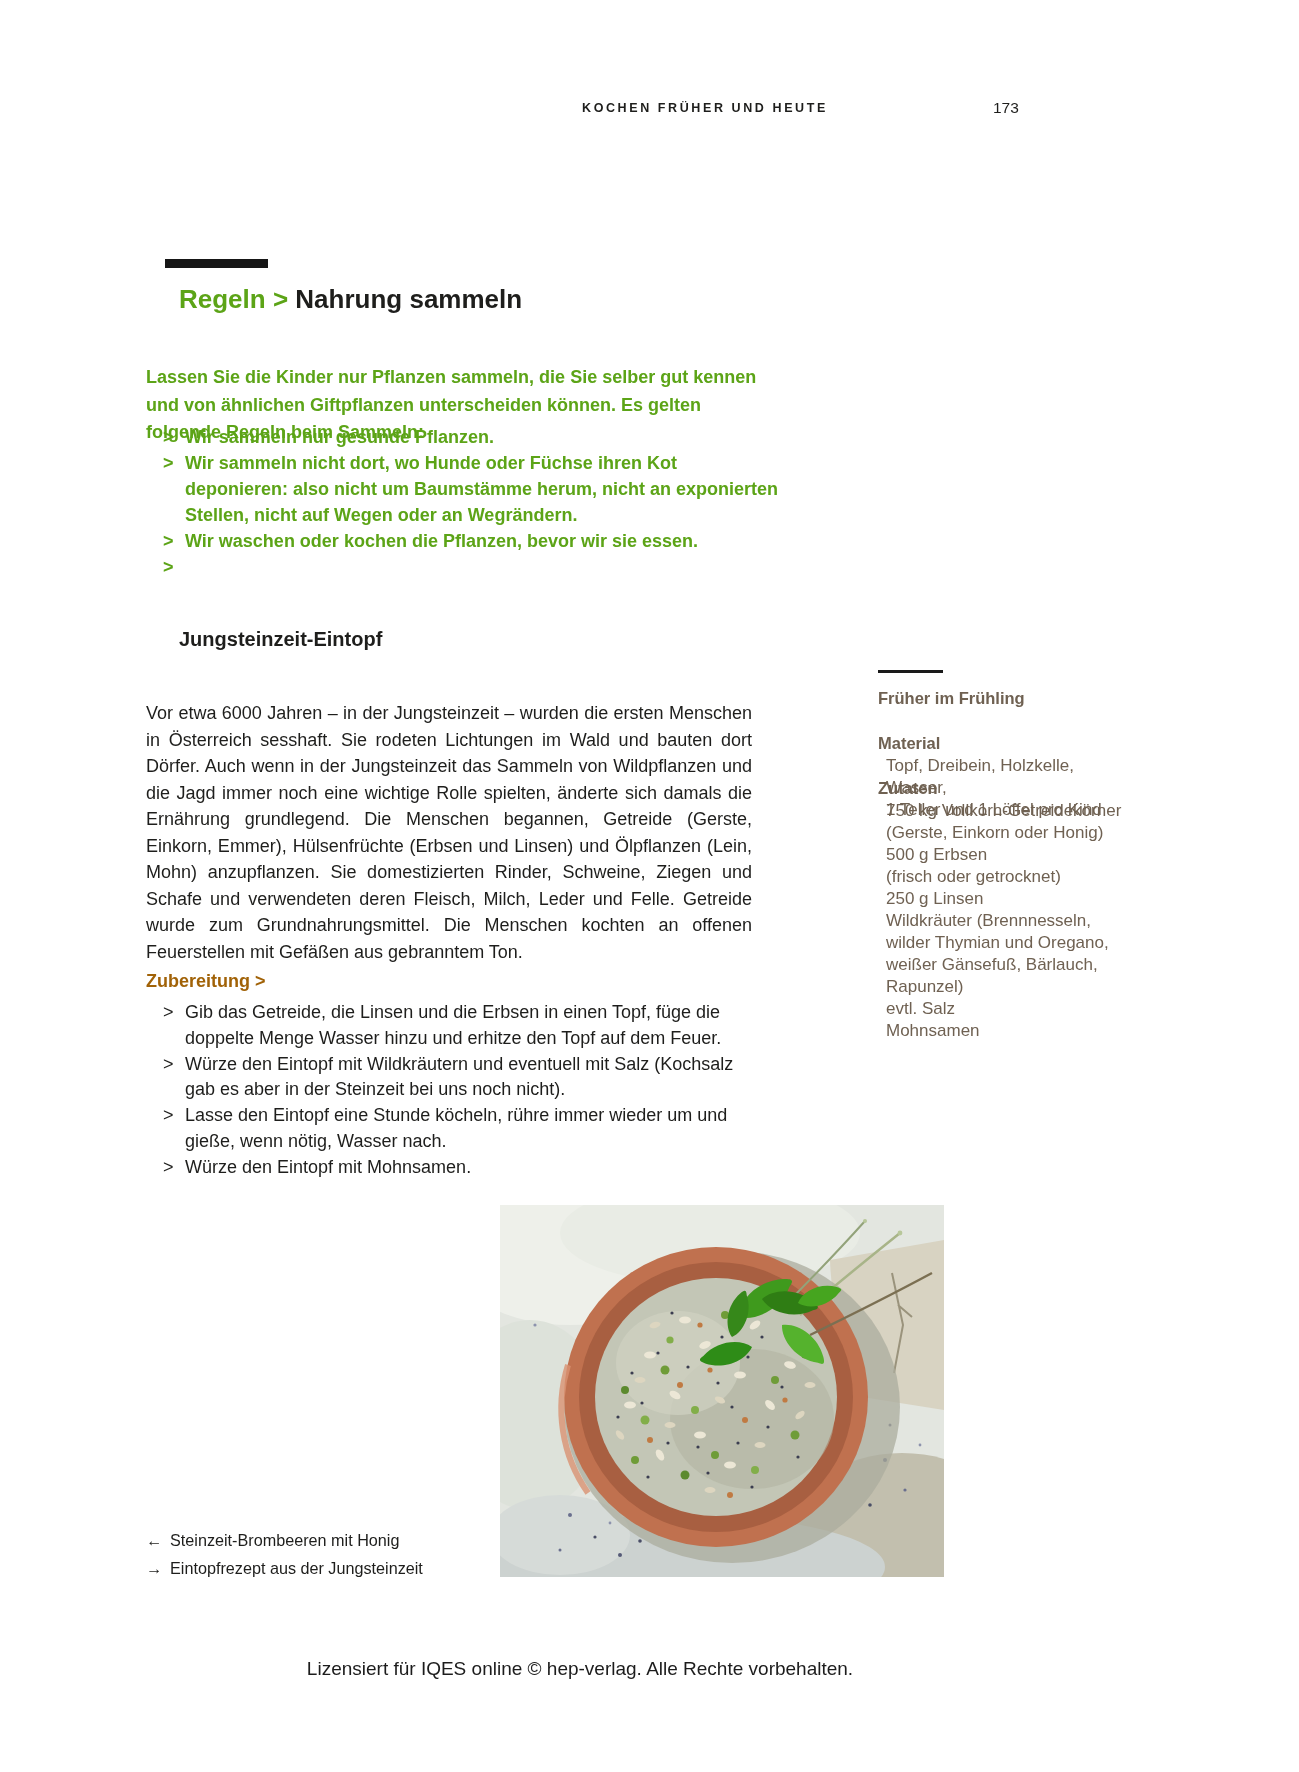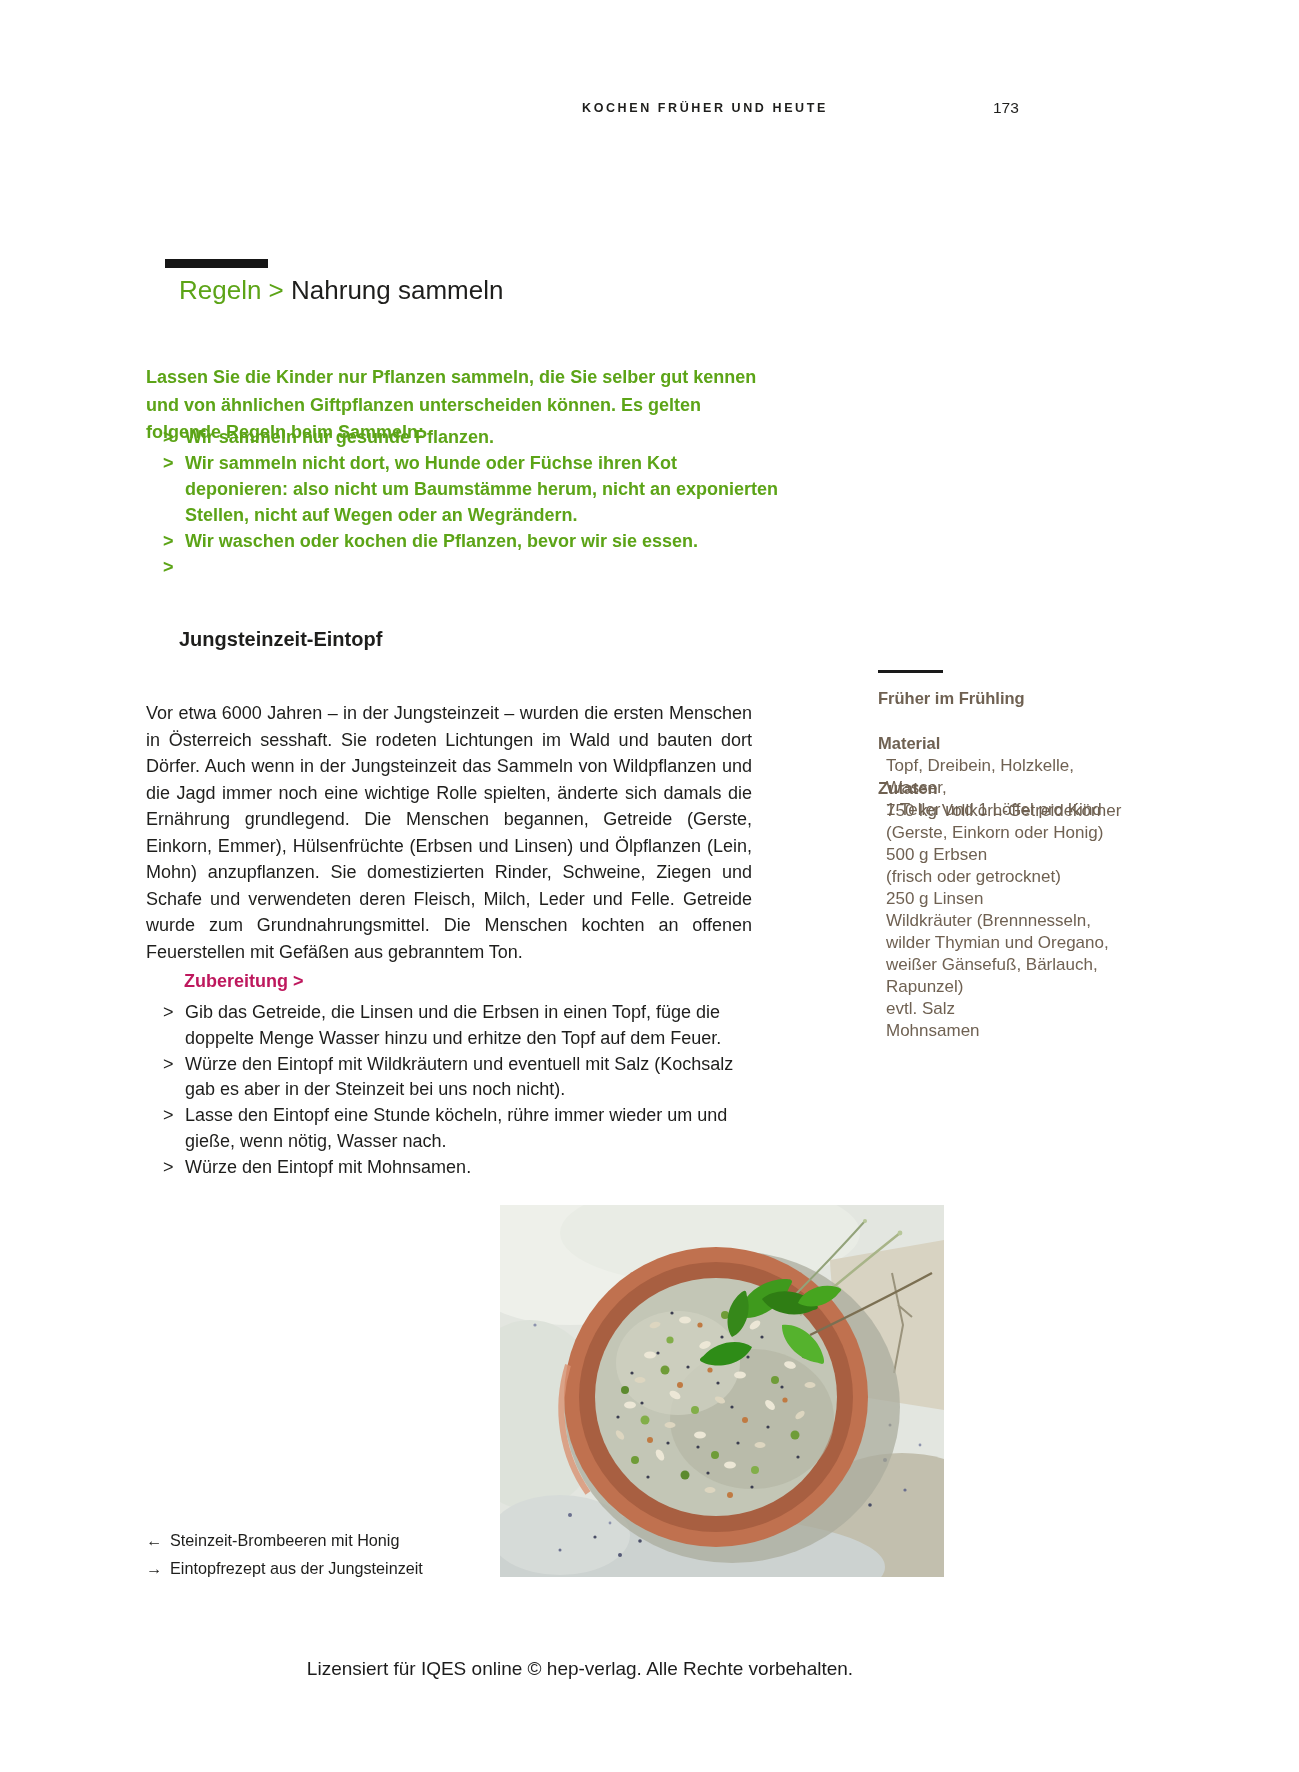--- a/index.html
+++ b/index.html
@@ -11,40 +11,40 @@
     position:absolute;left:582px;top:101px;font-size:12.5px;font-weight:bold;
     letter-spacing:2.6px;color:#1e1e1c;
   }
   .page-number{
     position:absolute;left:993px;top:99px;font-size:15.5px;color:#1e1e1c;
   }
   .section-bar{
     position:absolute;left:165px;top:259px;width:103px;height:9px;background:#161616;
   }
   .h1{
-    position:absolute;left:179px;top:275px;font-size:26px;font-weight:normal;color:#1e1e1c;
+    position:absolute;left:179px;top:284px;font-size:26px;font-weight:bold;color:#1e1e1c;
   }
   .green{color:#5ca417;}
   .intro{
     position:absolute;left:146px;top:346px;width:630px;
     font-size:18px;line-height:27.5px;font-weight:bold;color:#5ca417;
   }
   .blist{position:absolute;list-style:none;margin:0;padding:0;}
   .blist li{display:flex;}
   .blist .mk{flex:0 0 22px;padding-left:17px;box-sizing:content-box;}
   .rules{left:146px;top:424px;width:634px;font-size:18px;line-height:26px;font-weight:bold;color:#5ca417;}
   .h2{
     position:absolute;left:179px;top:628px;font-size:20px;font-weight:bold;color:#1e1e1c;
   }
   .bodytext{
     position:absolute;left:146px;top:682px;width:606px;
     font-size:18px;line-height:26.5px;text-align:justify;color:#1e1e1c;
   }
   .zub-label{
-    position:absolute;left:146px;top:971px;font-size:18px;font-weight:bold;color:#be185d;margin-left:38px;
+    position:absolute;left:146px;top:971px;font-size:18px;font-weight:bold;color:#a16207;
   }
   .steps{left:146px;top:1000px;width:610px;font-size:18px;line-height:25.8px;color:#1e1e1c;}
   
   .sidebar{position:absolute;left:878px;top:670px;width:245px;color:#6f6152;}
   .sidebar-rule{width:65px;height:3px;background:#1a1a1a;}
   .sidebar-title{margin-top:16px;font-size:16.5px;font-weight:bold;}
   .sidebar-label{margin-top:26px;font-size:16.5px;font-weight:bold;}
   .sidebar-lines{list-style:none;margin:2px 0 0 8px;padding:0;font-size:17px;line-height:22px;}
   .sidebar .blist li{display:block;}
   

